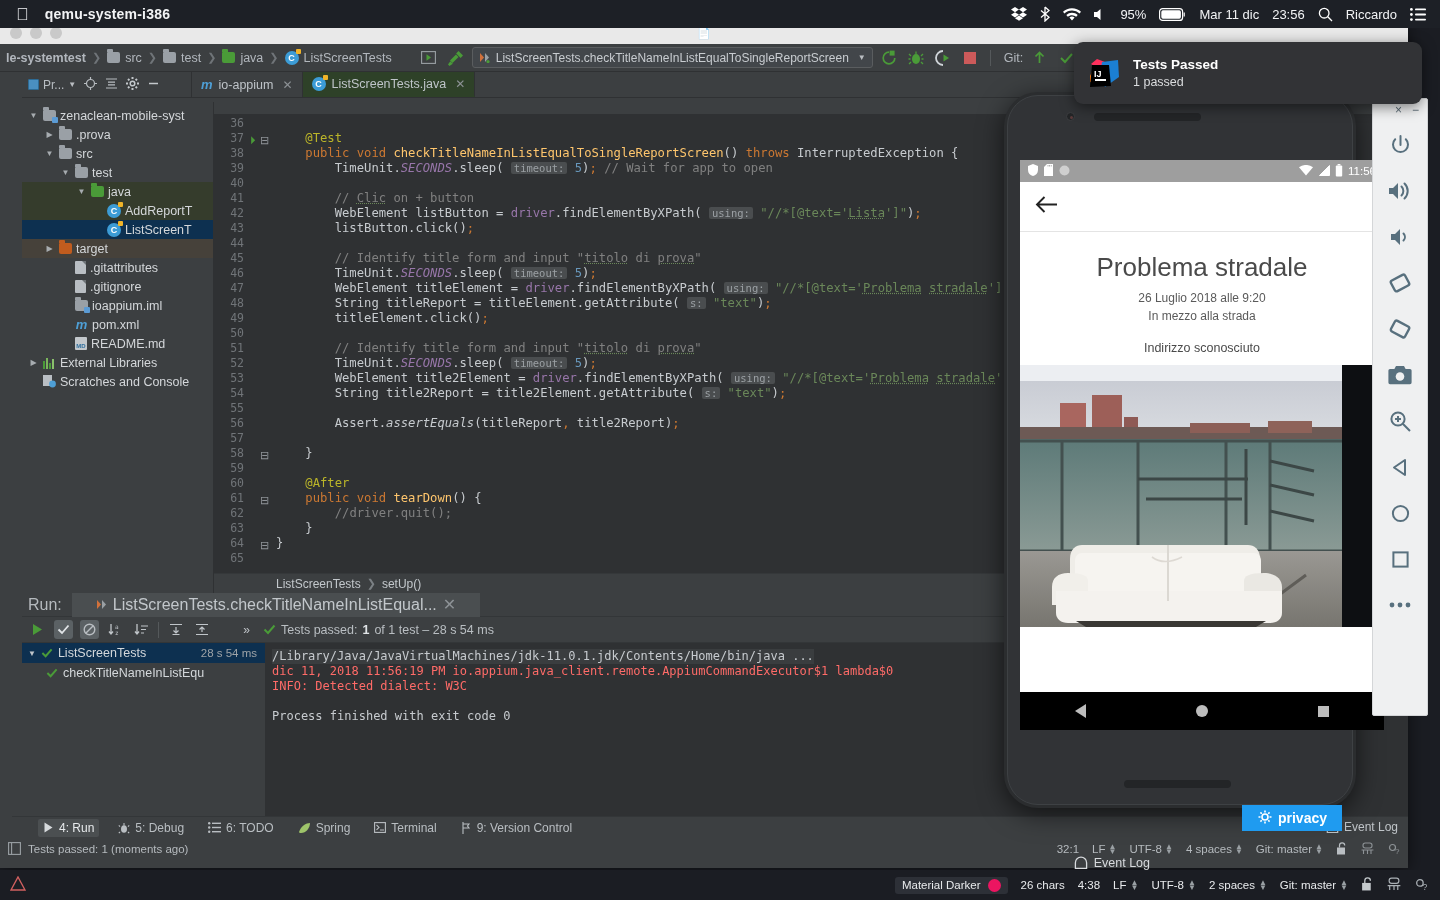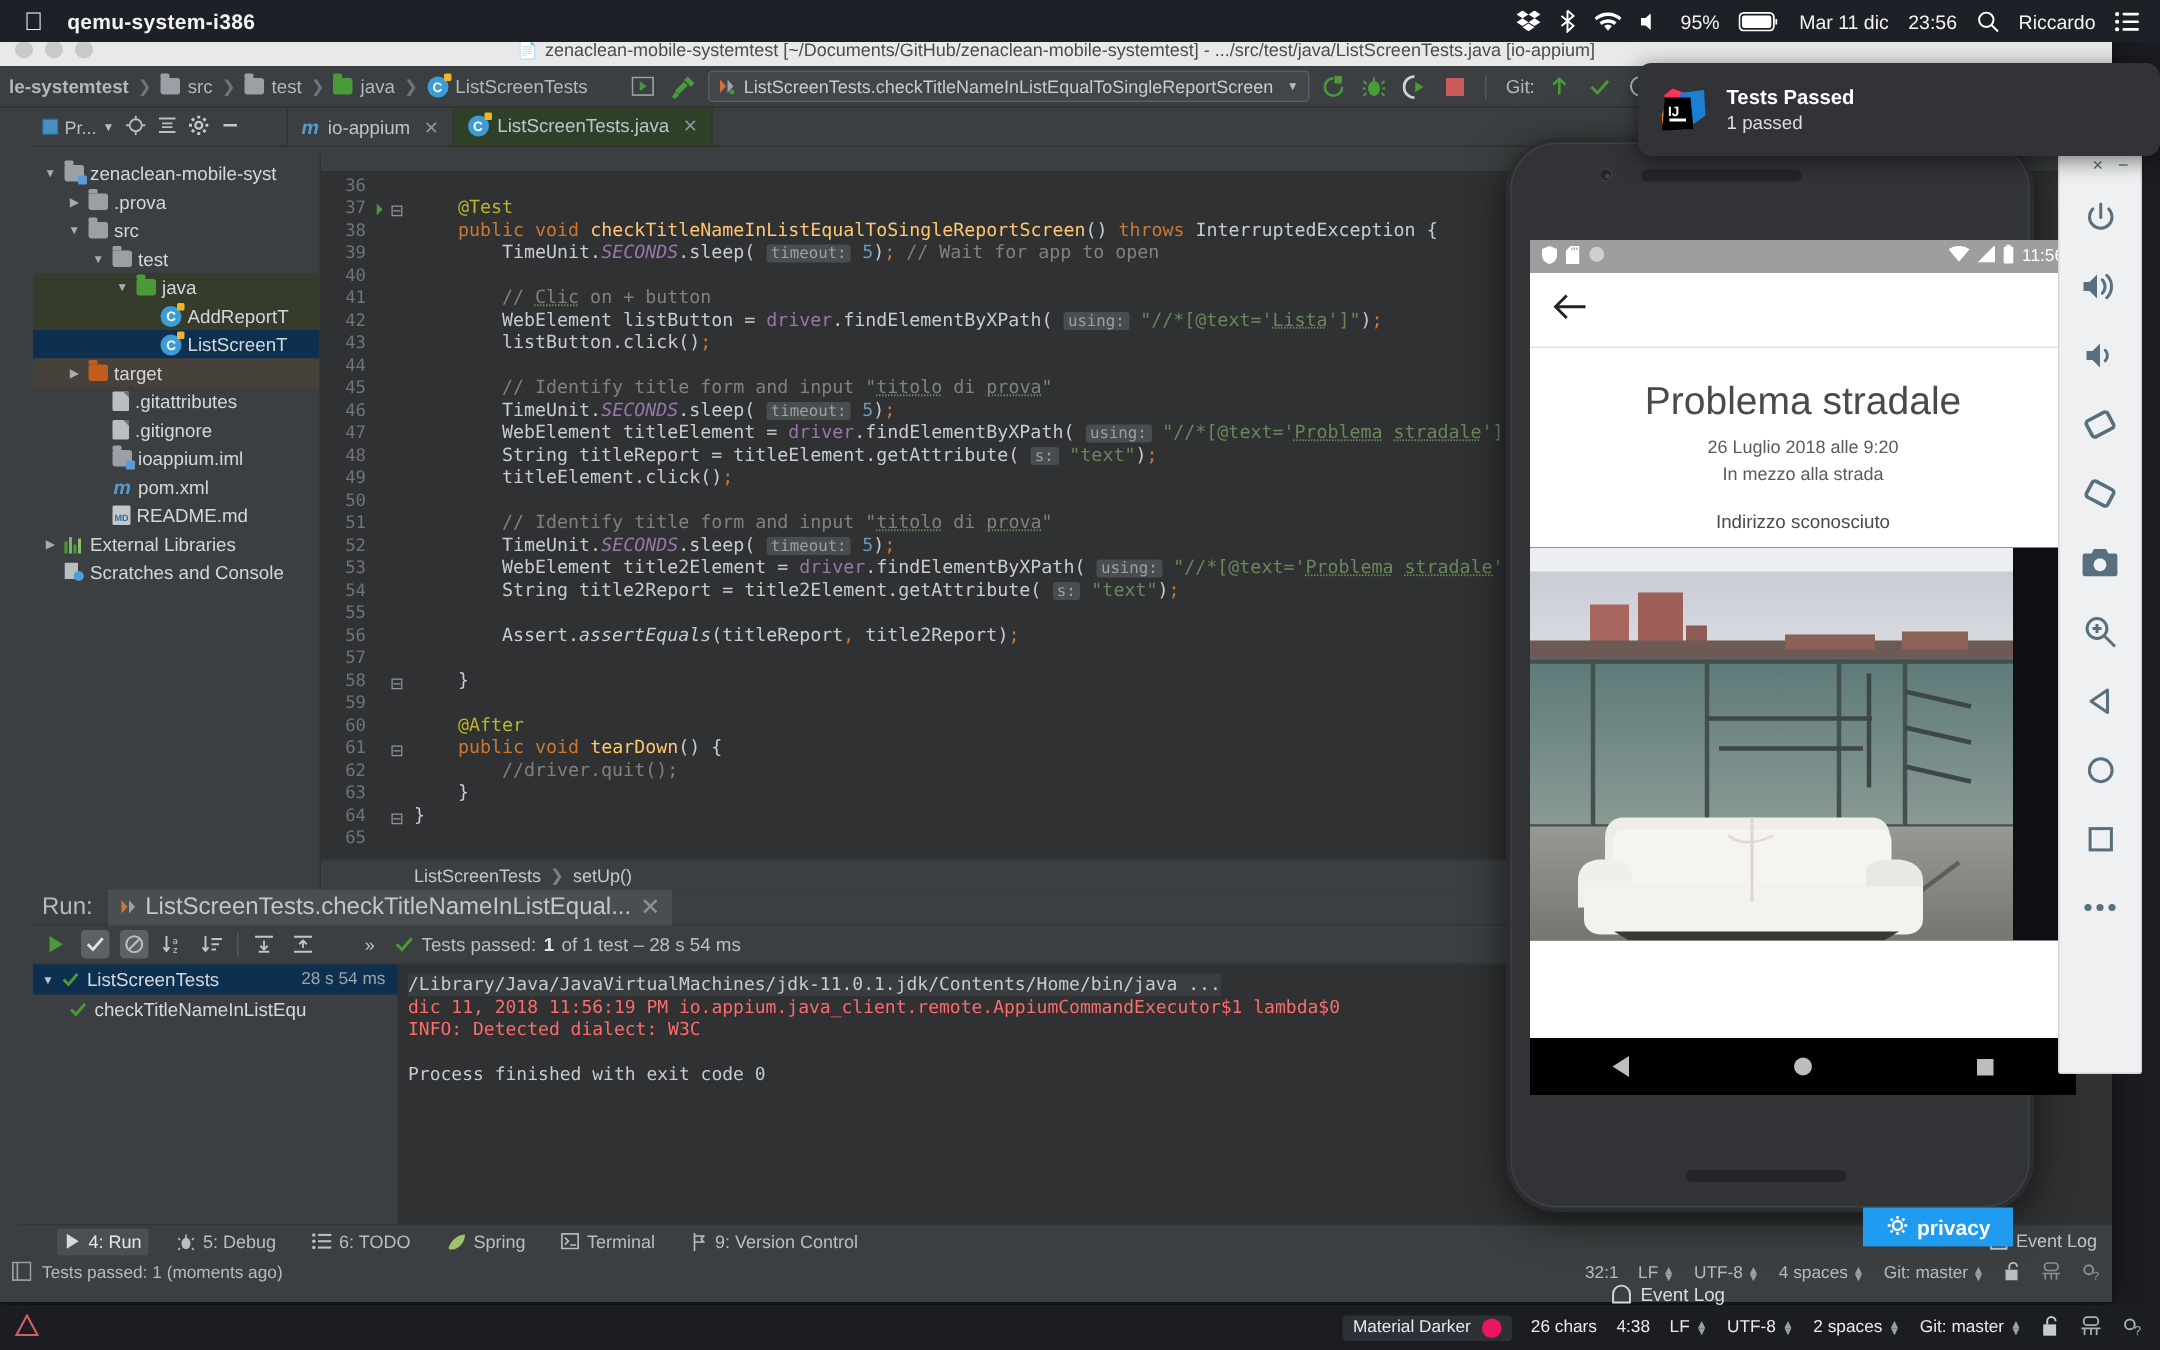--- a/index.html
+++ b/index.html
@@ -188,21 +188,21 @@
     background: #3c3f41; display:flex; align-items:center; gap:6px;
     padding-left: 62px; font-size: 12px; color:#c3c8cc;
     border-top:1px solid #35383a;
   }
   .ebread .sep { color:#7b8084; font-size:11px; }
 
   
   .runpanel { position:absolute; left:22px; top:571px; right:0; bottom:52px; background:#3c3f41; }
   .runtabbar { height:24px; display:flex; align-items:center; gap:10px; padding-left:6px; font-size:16px; color:#c2c7cb; border-bottom:1px solid #333638;}
   .runtabbar .lbl { color:#b5babe; }
-  .runtab { display:flex; align-items:center; gap:6px; background:#4a4e50; height:24px; padding:0 8px; }
+  .runtab { display:flex; align-items:center; gap:6px; background:#4a4e50; height:24px; padding:0 24px; }
   .runtoolbar { height:26px; display:flex; align-items:center; gap:7px; padding-left:6px; border-bottom:1px solid #333638; }
   .rt-ic { width:19px; height:19px; display:flex; align-items:center; justify-content:center; border-radius:3px; }
   .rt-ic.on { background:#5b6164; }
   .rt-div { width:1px; height:16px; background:#55595b; }
   .passedtxt { font-size:12.5px; color:#b9bec2; display:flex; align-items:center; gap:5px; }
   .passedtxt b { color:#e0e4e7; }
   .runbody { position:absolute; left:0; top:50px; right:0; bottom:0; display:flex; }
   .runleft {
     width: 244px; background:#3c3f41; font-size:12.5px; color:#d4d8db;
     border-right:1px solid #2f3133;
@@ -282,21 +282,21 @@
     background:#eff0f1; border:1px solid #d4d6d8; border-radius:2px;
     display:flex; flex-direction:column; align-items:center;
     z-index: 40;
   }
   .emu-tb-top { width:100%; height:22px; display:flex; align-items:center; justify-content:flex-end; gap:10px; padding-right:8px; color:#5a6b75; font-size:12px;}
   .emu-btn { width:44px; height:44px; display:flex; align-items:center; justify-content:center; color:#58707e; margin-top:2px;}
   .emu-btn svg { display:block; }
 
   
   .notif {
-    position:absolute; right:0; top:42px; width:348px; height:62px;
+    position:absolute; right:18px; top:42px; width:348px; height:62px;
     background:#323336; border-radius:9px; display:flex; align-items:center;
     gap:13px; padding-left:15px; color:#fff;
     box-shadow: 0 3px 14px rgba(0,0,0,.5);
     z-index: 70;
   }
   .notif .ttl { font-size:13.5px; font-weight:bold; }
   .notif .sub { font-size:12.5px; color:#dadcde; margin-top:3px; }
   .ij-logo { width:31px; height:31px; position:relative; }
 
   
@@ -384,21 +384,20 @@
   <div class="idea">
 
     <div class="titlebar">
       <div class="tl-dots">
         <i></i>
         <i></i>
         <i></i>
       </div>
       <div class="tl-title">
         <span class="docicon">📄</span>
-        <span>zenaclean-mobile-systemtest [~/Documents/GitHub/zenaclean-mobile-systemtest] - .../src/test/java/ListScreenTests.java [io-appium]</span>
       </div>
     </div>
 
     <div class="navbar">
       <div class="crumb">
         <span class="lbl">le-systemtest</span>
         <span class="sep">❯</span>
       </div>
       <div class="crumb">
         <span class="folder gray"></span>

